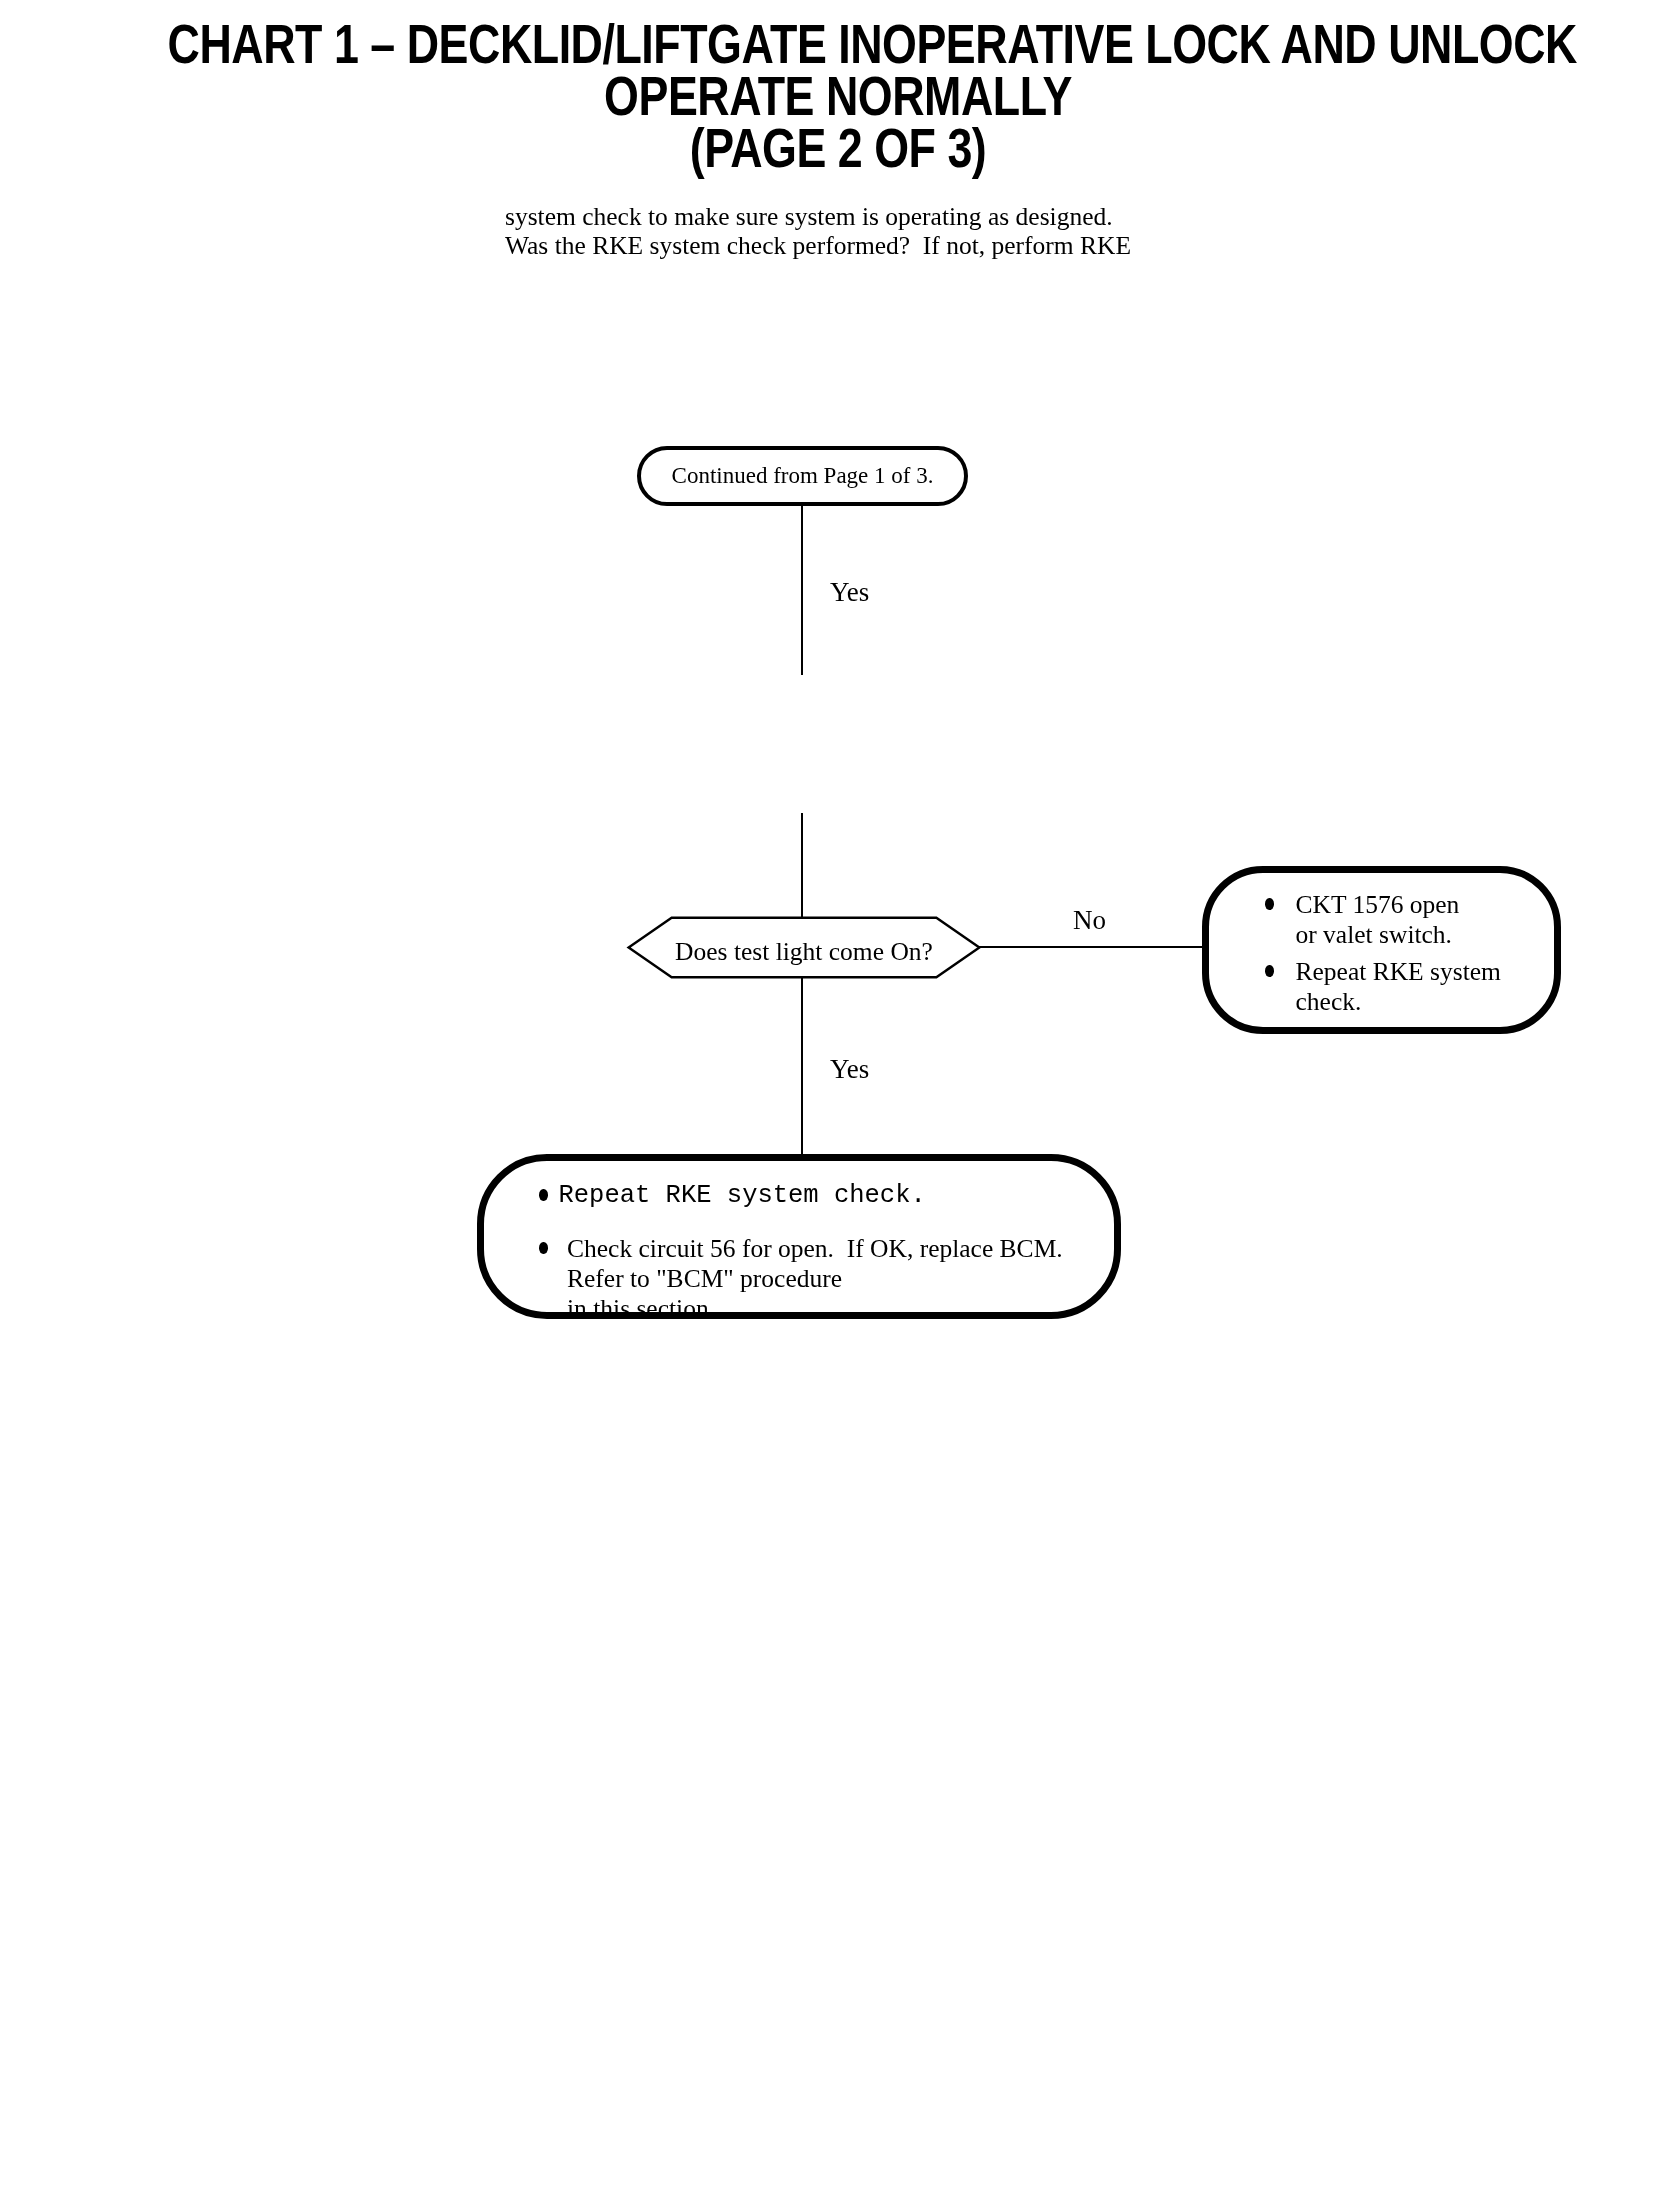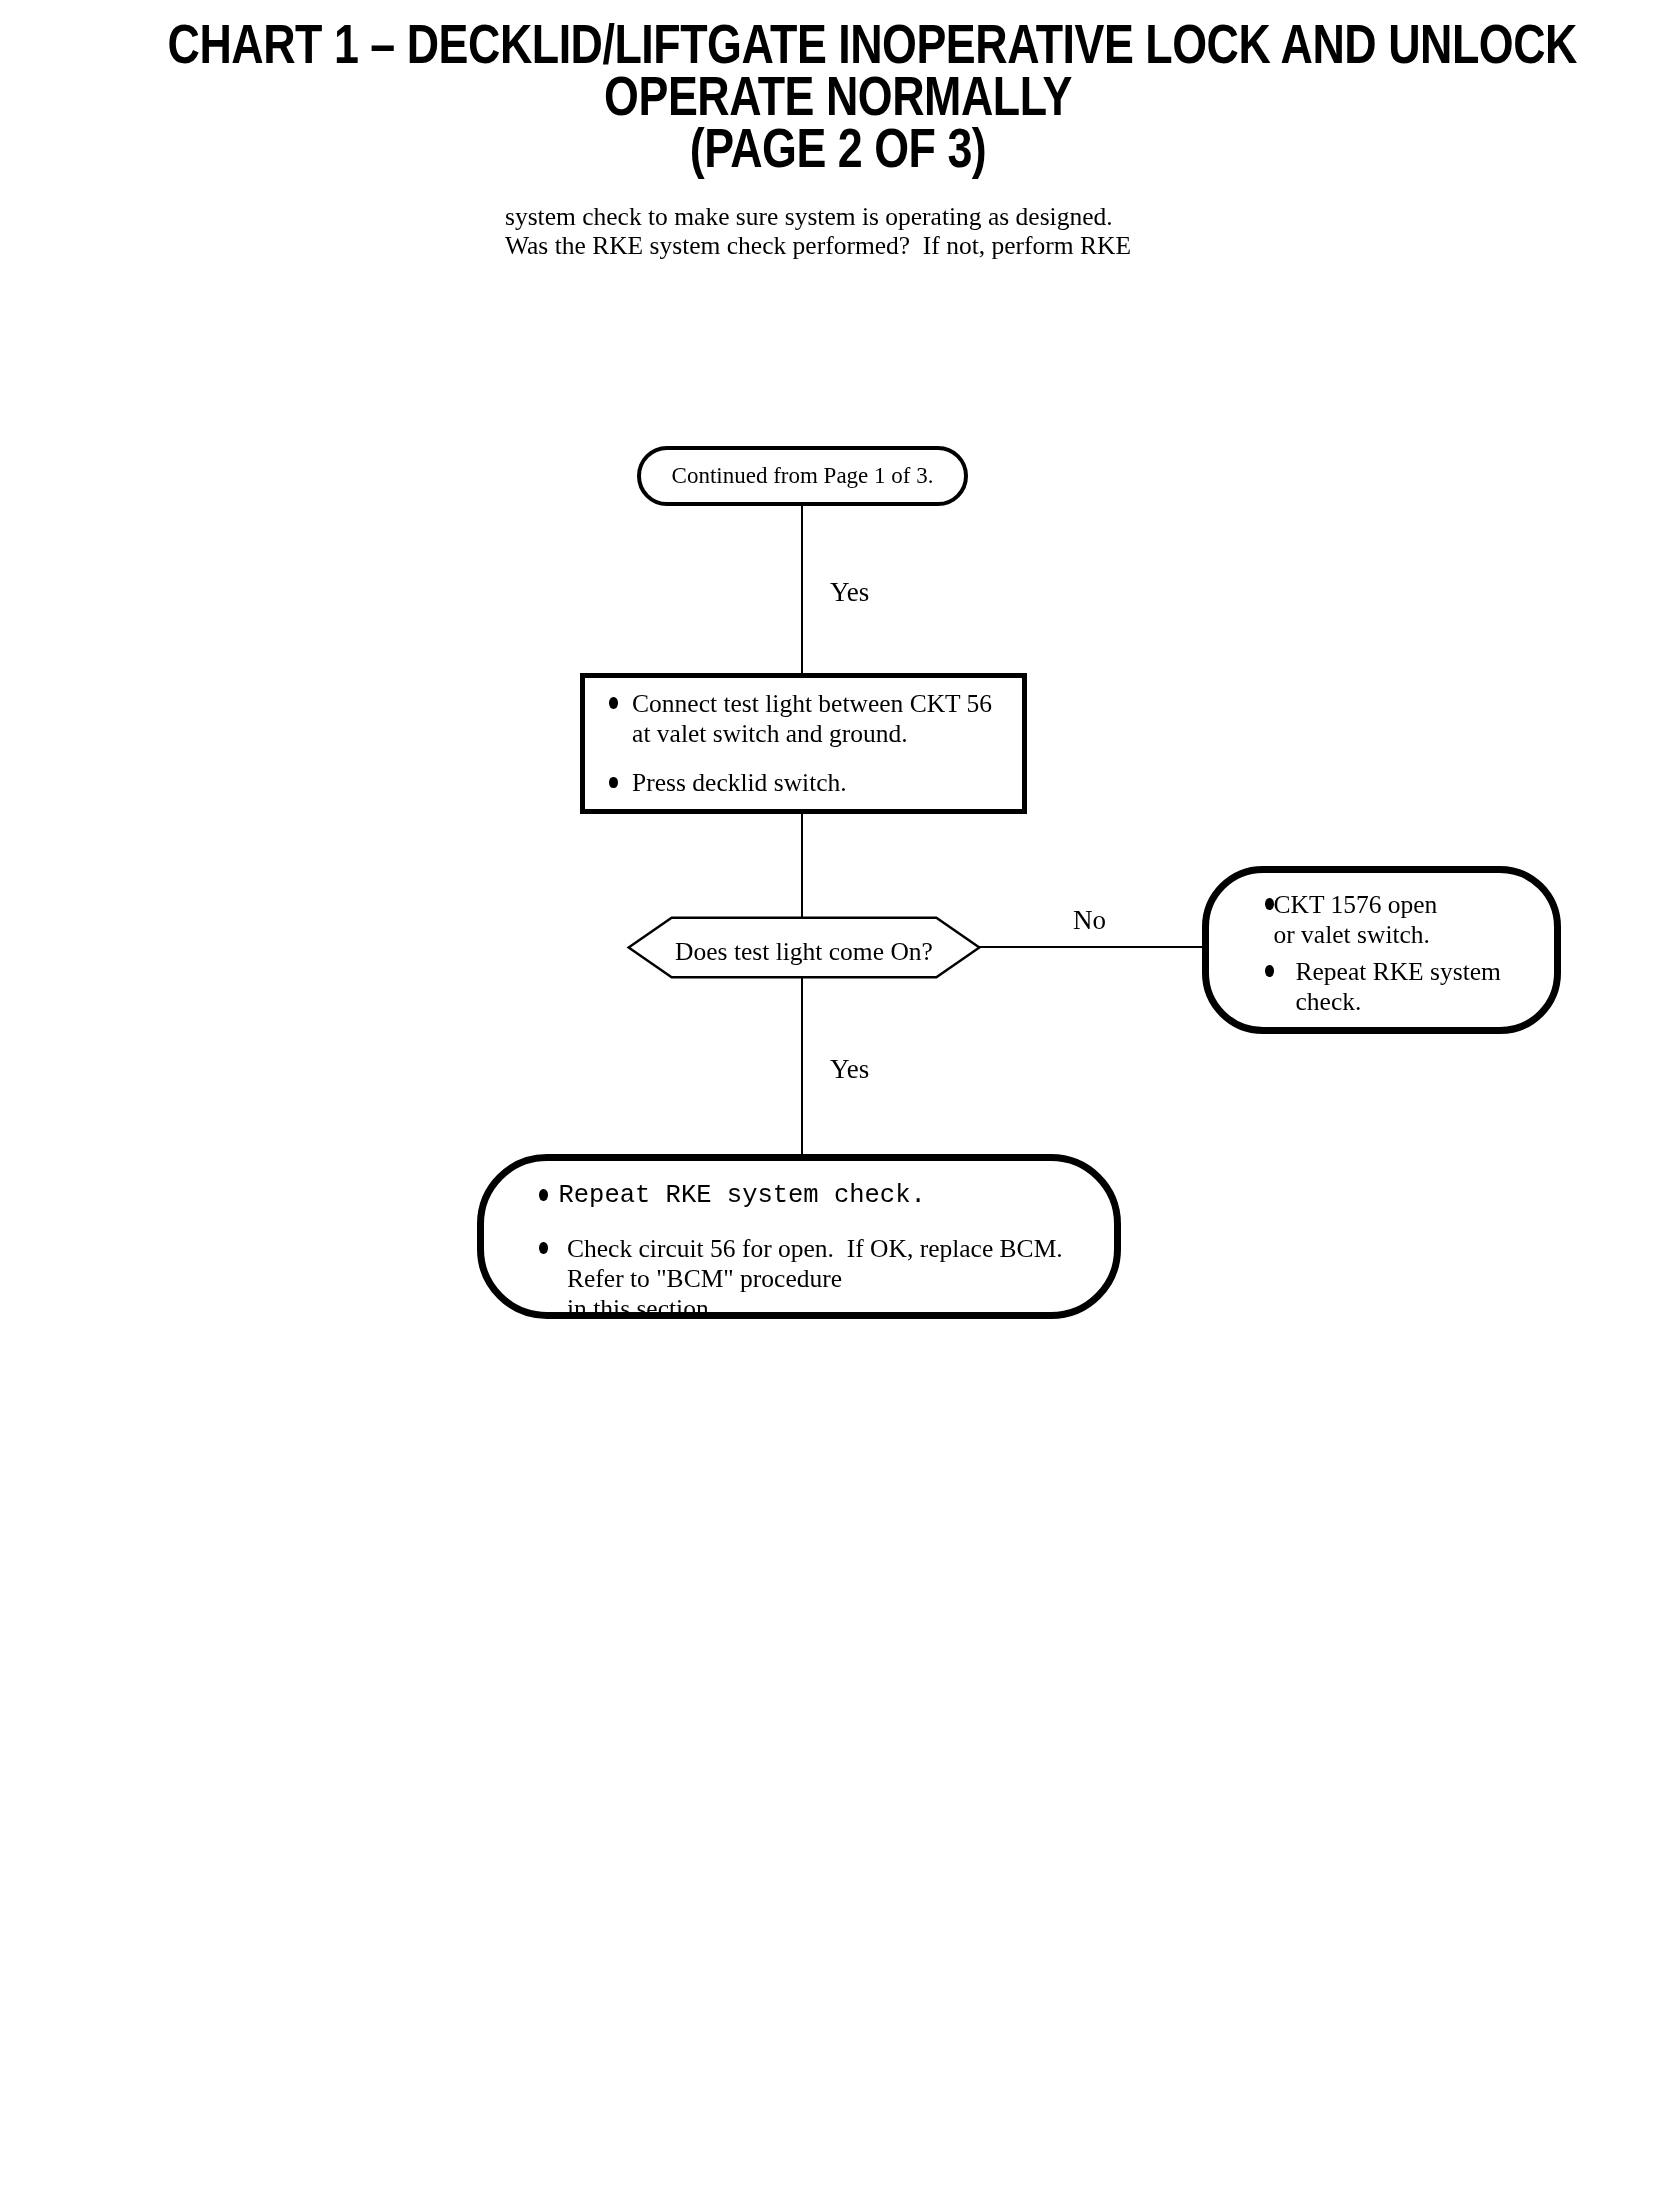--- a/index.html
+++ b/index.html
@@ -70,49 +70,34 @@
   <div class="conn" style="left:801px;top:813px;width:2.4px;height:106px;"></div>
   <div class="conn" style="left:979px;top:946px;width:226px;height:2.4px;"></div>
   <div class="conn" style="left:801px;top:977px;width:2.4px;height:179px;"></div>
 
   <div class="pill">
     <span>Continued from Page 1 of 3.</span>
   </div>
 
   <div class="edge" style="left:830px;top:579px;">Yes</div>
 
-  <div class="rect ntext">
-    <div class="brow" style="margin-top:4.9px;">
-      <span class="dot"></span>
-      <div style="margin-left:14.6px;">
-        <div class="line">Connect test light between CKT 56</div>
-        <div class="line">at valet switch and ground.</div>
-      </div>
-    </div>
-    <div class="brow" style="margin-top:19.5px;">
-      <span class="dot"></span>
-      <div style="margin-left:14.6px;">
-        <div class="line">Press decklid switch.</div>
-      </div>
-    </div>
-  </div>
 
   <div class="hexwrap">
     <svg width="356" height="63" viewBox="0 0 585 104">
       <polygon points="3,52 74,3 511,3 582,52 511,101 74,101" fill="#ffffff" stroke="#000000" stroke-width="4"></polygon>
     </svg>
     <div class="hexlabel">Does test light come On?</div>
   </div>
 
   <div class="edge" style="left:1073px;top:907px;">No</div>
 
   <div class="terminal term-no ntext">
     <div class="brow" style="margin-top:7.3px;">
       <span class="dot"></span>
-      <div style="">
+      <div style="margin-left:22px;">
         <div class="line">CKT 1576 open</div>
         <div class="line">or valet switch.</div>
       </div>
     </div>
     <div class="brow" style="margin-top:7px;">
       <span class="dot"></span>
       <div style="margin-left:22px;">
         <div class="line">Repeat RKE system</div>
         <div class="line">check.</div>
       </div>

